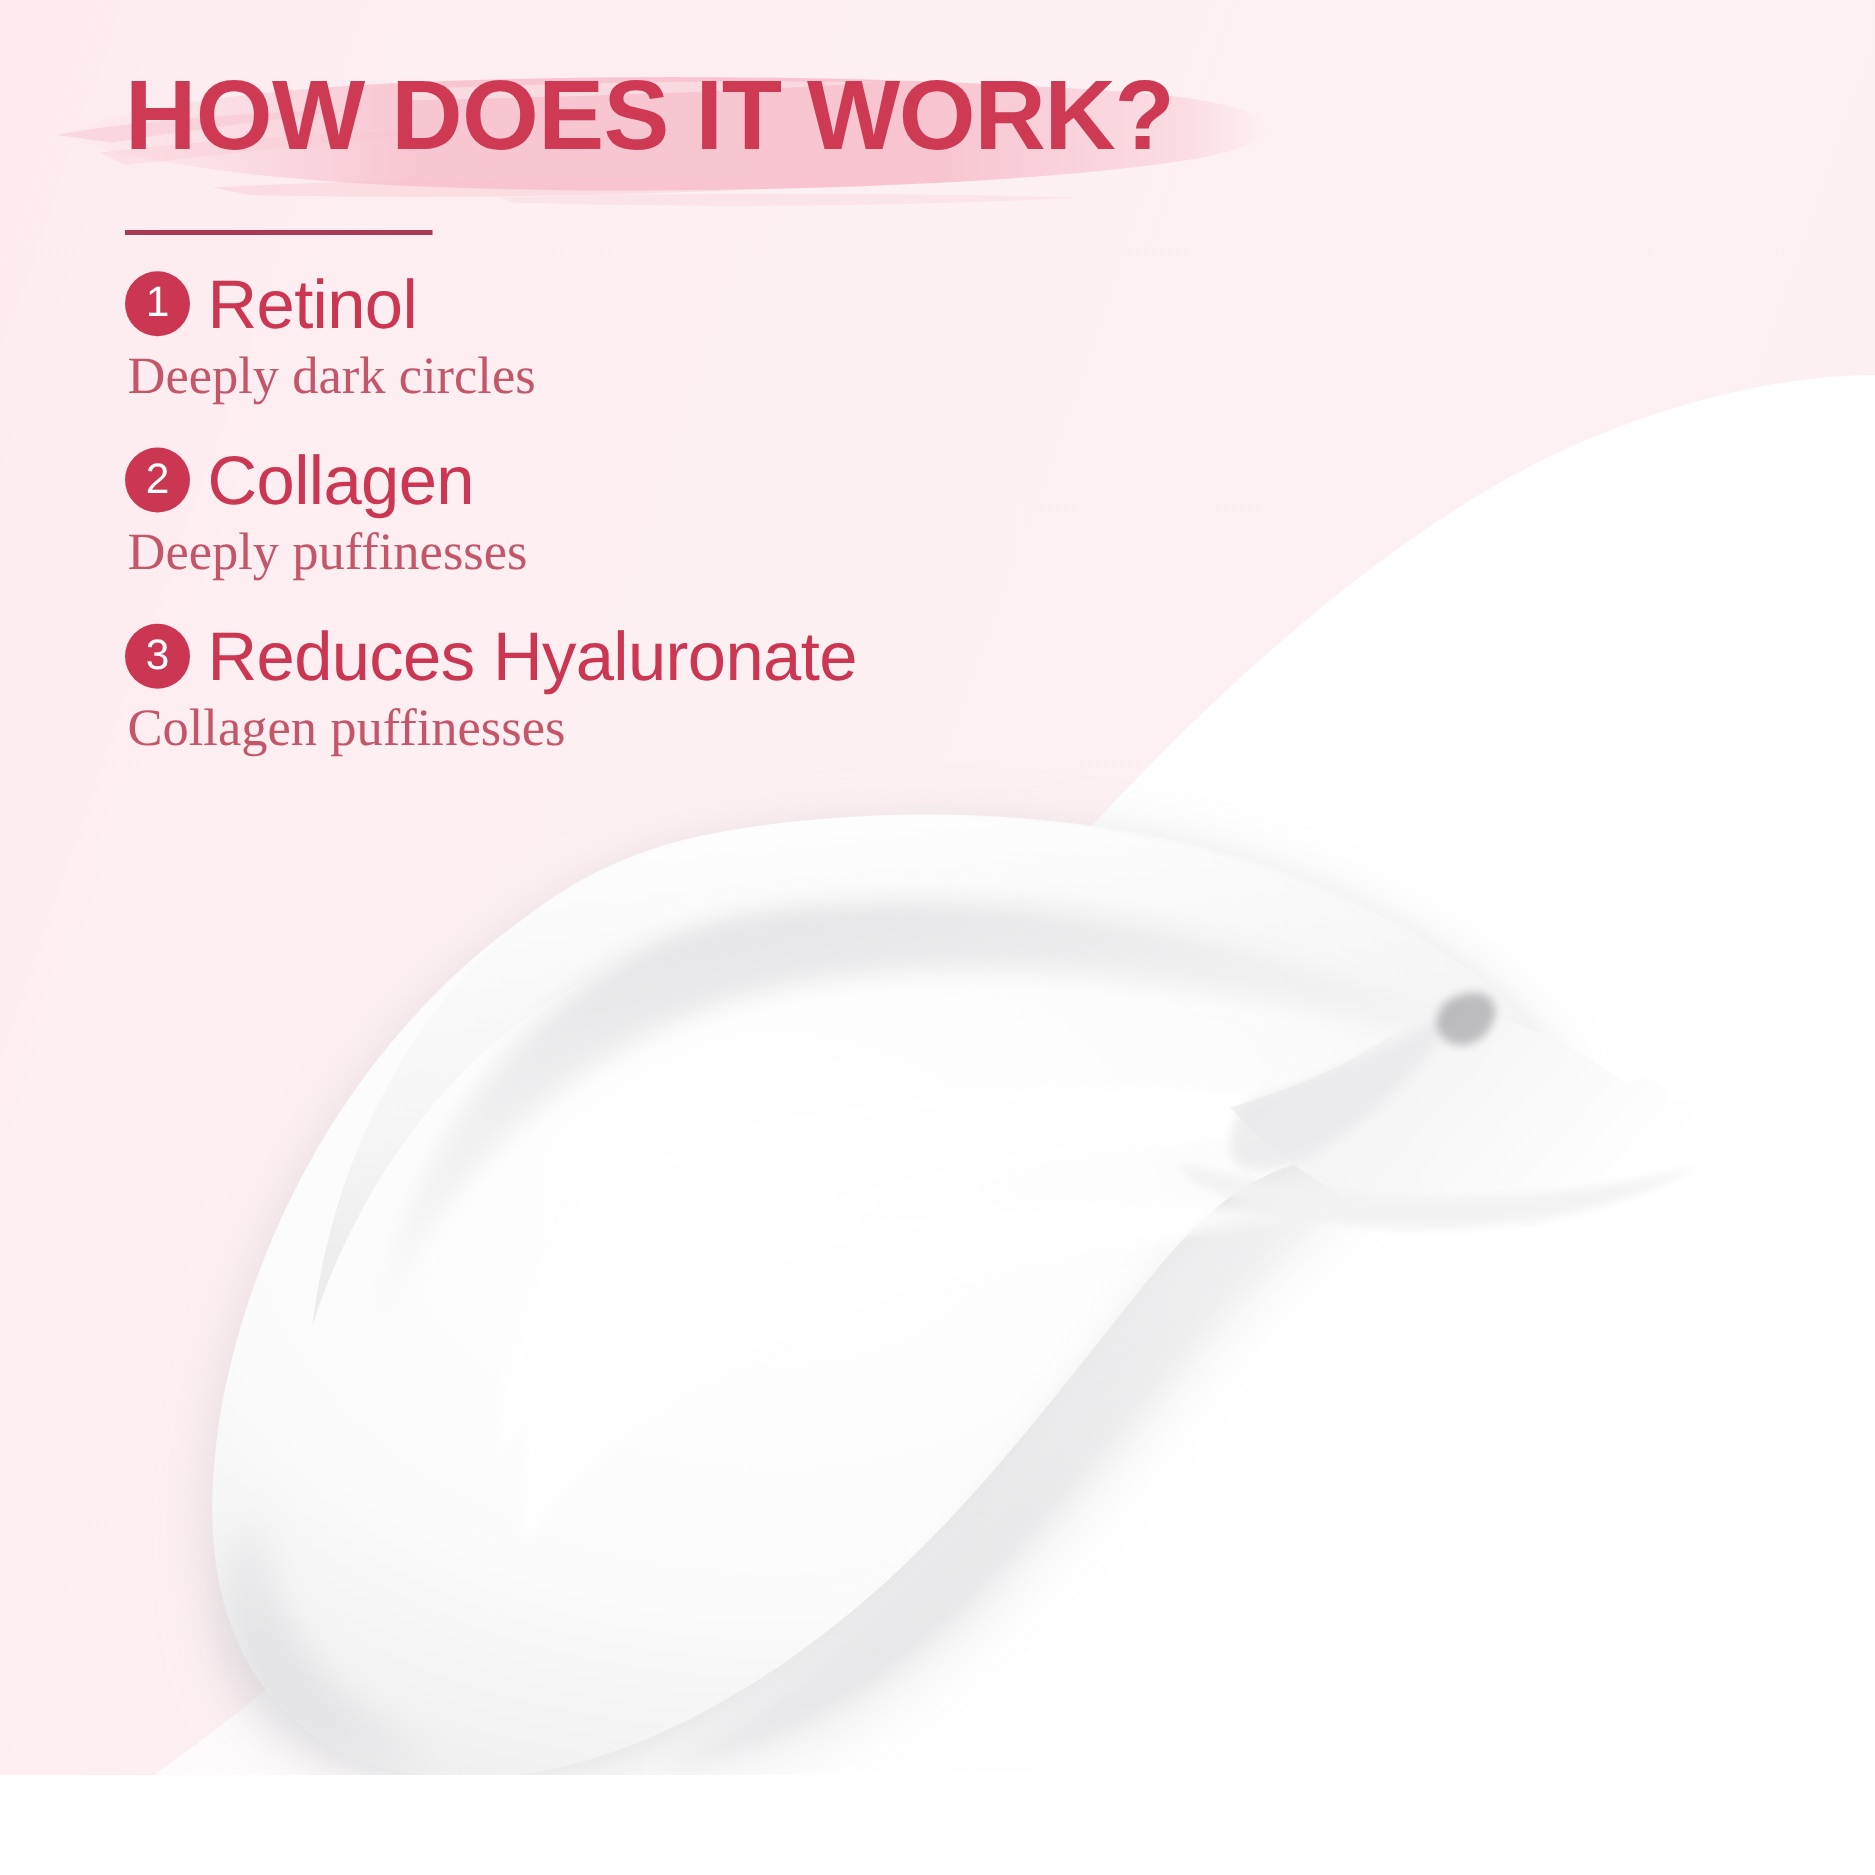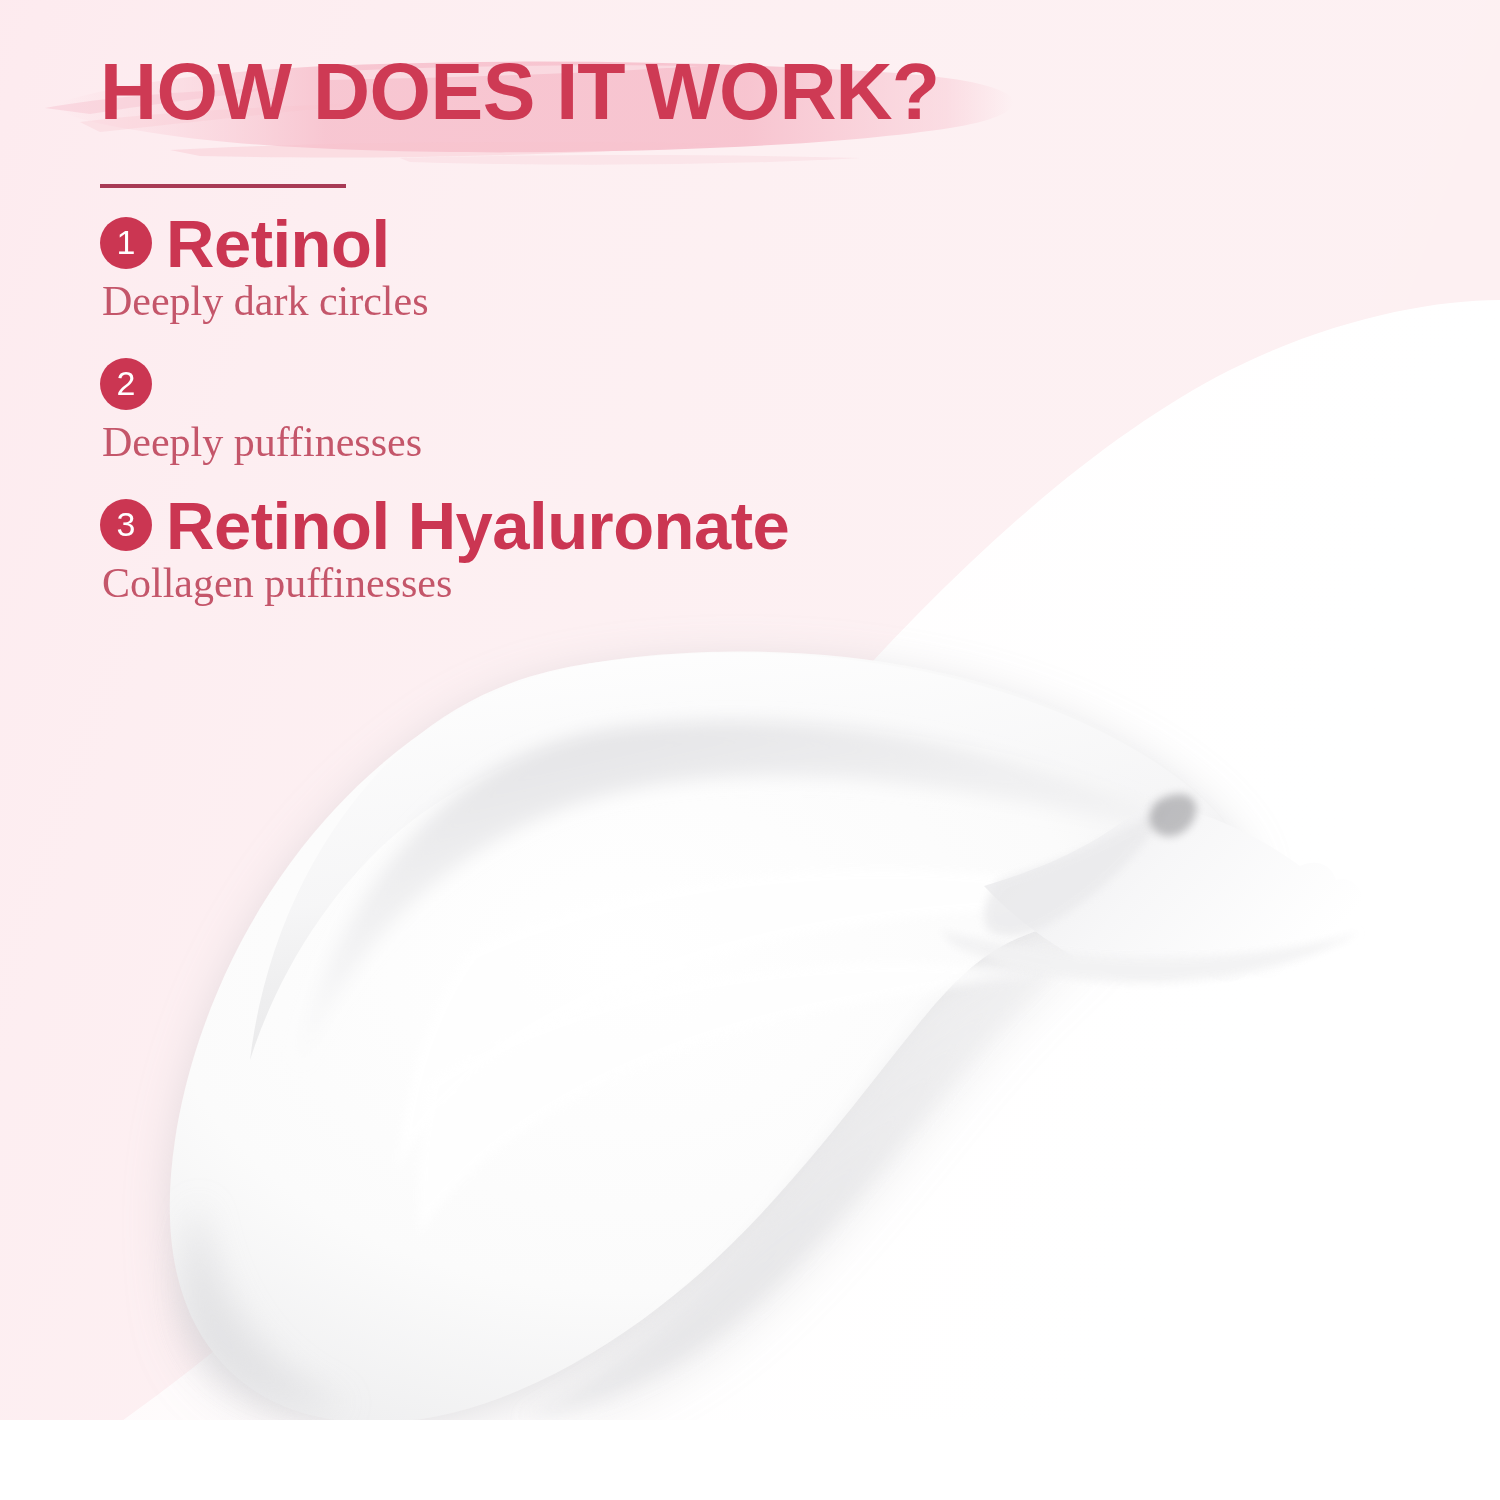--- a/index.html
+++ b/index.html
@@ -101,22 +101,22 @@
     font-weight: 400;
     display: flex;
     align-items: center;
     justify-content: center;
     line-height: 1;
     padding-bottom: 2px;
     box-sizing: border-box;
   }
   .item-name {
     font-family: "Liberation Sans", sans-serif;
-    font-size: 67px;
-    font-weight: 700;
+    font-size: 55px;
+    font-weight: 400;
     color: #cb3652;
     letter-spacing: -0.5px;
     white-space: nowrap;
     line-height: 1;
   }
   .item-desc {
     margin-top: 4px;
     margin-left: 2px;
     font-family: "Liberation Serif", serif;
     font-size: 42px;
@@ -322,27 +322,28 @@
       <div class="item-head">
         <span class="num-circle">1</span>
         <span class="item-name">Retinol</span>
       </div>
       <div class="item-desc">Deeply dark circles</div>
     </div>
 
     <div class="item">
       <div class="item-head">
         <span class="num-circle">2</span>
+        <span class="item-name">Collagen</span>
       </div>
       <div class="item-desc">Deeply puffinesses</div>
     </div>
 
     <div class="item">
       <div class="item-head">
         <span class="num-circle">3</span>
-        <span class="item-name">Retinol Hyaluronate</span>
+        <span class="item-name">Reduces Hyaluronate</span>
       </div>
       <div class="item-desc">Collagen puffinesses</div>
     </div>
 
   </div>
 
 </div>
 
 </body></html>

